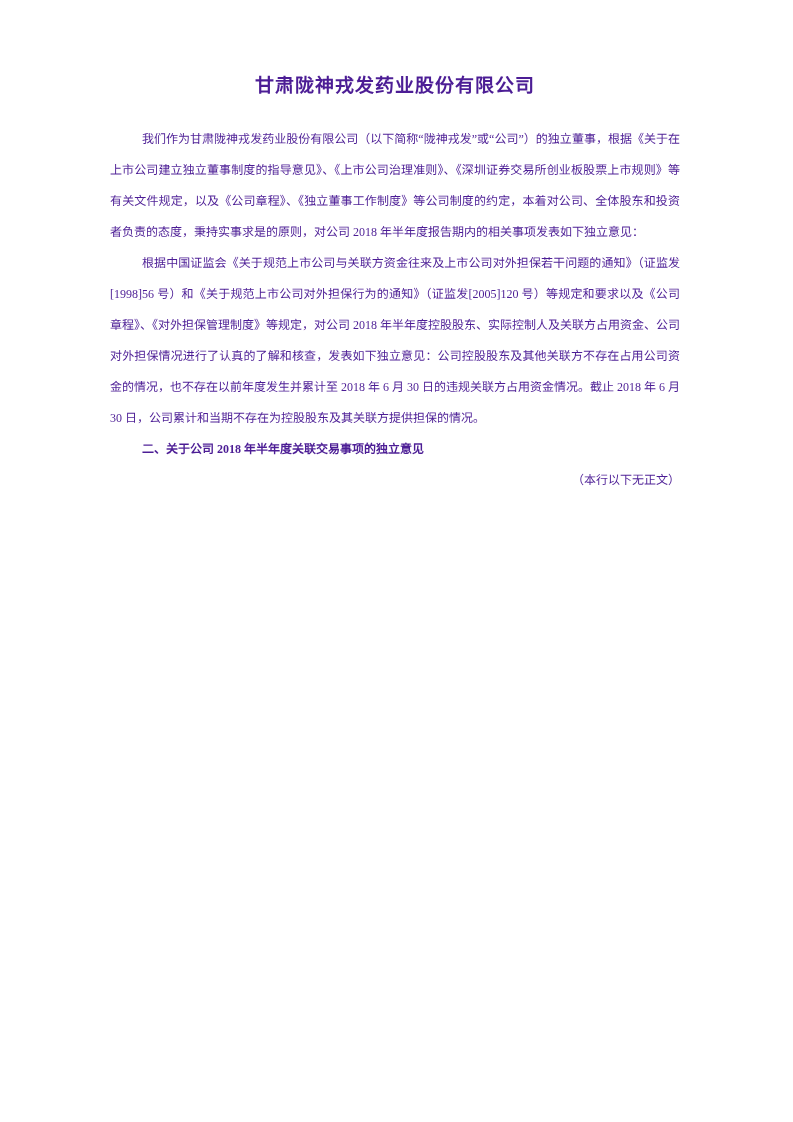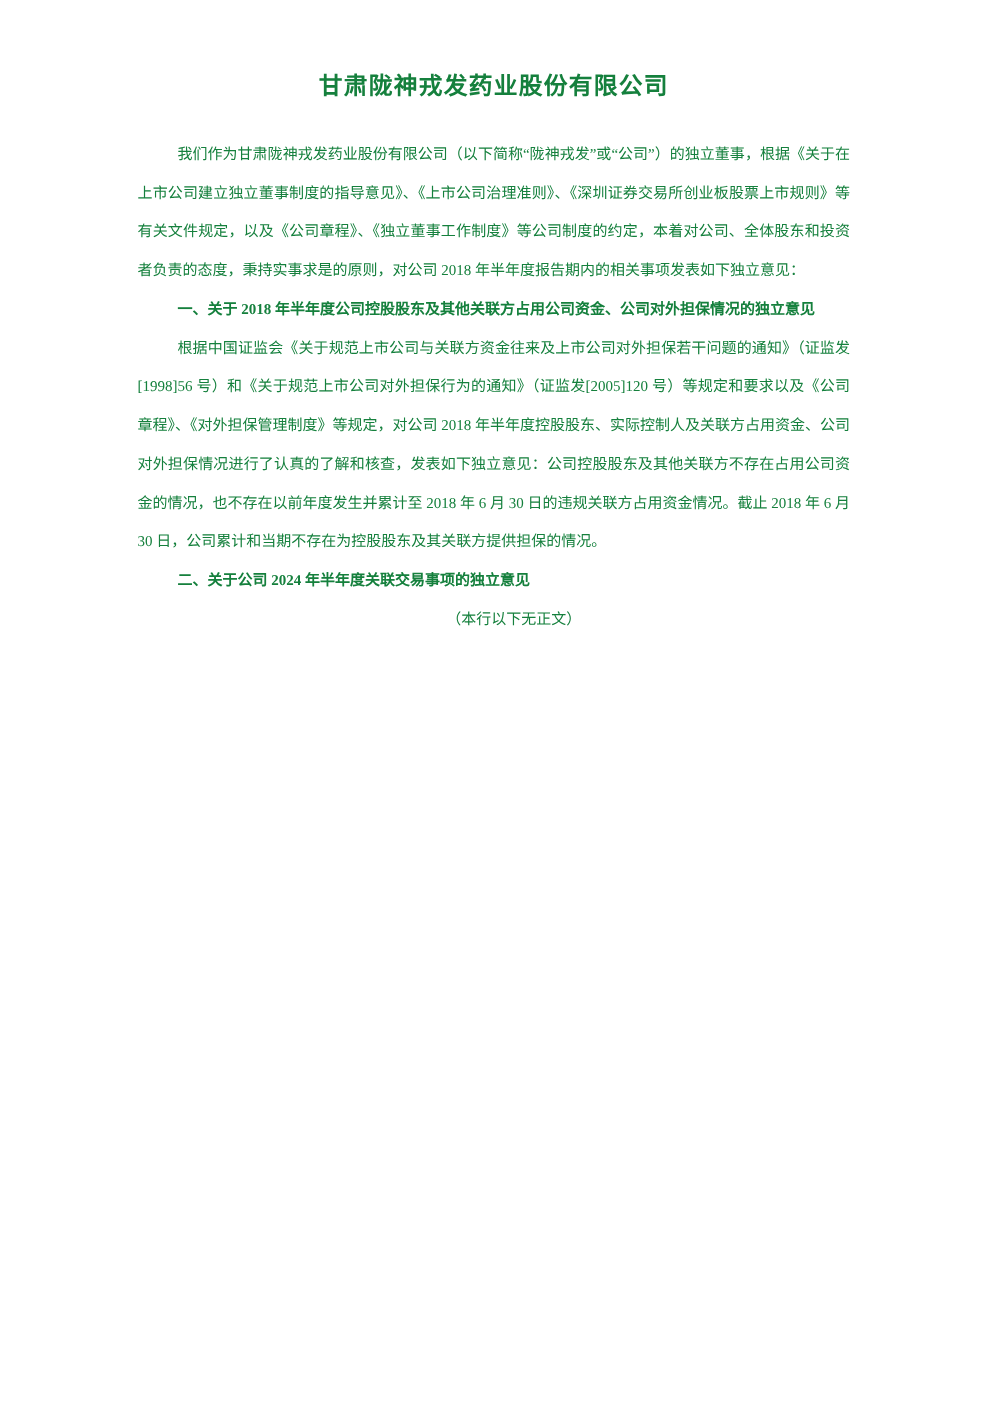--- a/index.html
+++ b/index.html
@@ -6,23 +6,23 @@
     margin: 0;
     padding: 0;
     background: #ffffff;
   }
   .page {
     position: relative;
     width: 793px;
     height: 1122px;
     margin: 0 auto;
     background: #ffffff;
-    color: #15803d;
+    color: #4c1d95;
     box-sizing: border-box;
-    padding: 47px 113px 60px 110px;
+    padding: 63px 113px 60px 110px;
     overflow: hidden;
     font-family: "Liberation Serif", "DejaVu Serif", serif;
   }
   .titles {
     text-align: center;
     margin-bottom: 16px;
   }
   .title-line {
     font-size: 19px;
     font-weight: bold;
@@ -36,31 +36,30 @@
     line-height: 31px;
     text-align: justify;
     text-justify: inter-ideograph;
     text-indent: 32px;
     word-break: break-all;
   }
   .doc-body p.heading {
     font-weight: bold;
   }
   .doc-body p.closing {
-    text-align: center;
+    text-align: right;
   }
 </style>
 </head>
 <body>
 
 <div class="page">
   <div class="titles">
     <div class="title-line">甘肃陇神戎发药业股份有限公司</div>
   </div>
 
   <div class="doc-body">
     <p>我们作为甘肃陇神戎发药业股份有限公司（以下简称“陇神戎发”或“公司”）的独立董事，根据《关于在上市公司建立独立董事制度的指导意见》、《上市公司治理准则》、《深圳证券交易所创业板股票上市规则》等有关文件规定，以及《公司章程》、《独立董事工作制度》等公司制度的约定，本着对公司、全体股东和投资者负责的态度，秉持实事求是的原则，对公司 2018 年半年度报告期内的相关事项发表如下独立意见：</p>
-    <p class="heading">一、关于 2018 年半年度公司控股股东及其他关联方占用公司资金、公司对外担保情况的独立意见</p>
     <p>根据中国证监会《关于规范上市公司与关联方资金往来及上市公司对外担保若干问题的通知》（证监发[1998]56 号）和《关于规范上市公司对外担保行为的通知》（证监发[2005]120 号）等规定和要求以及《公司章程》、《对外担保管理制度》等规定，对公司 2018 年半年度控股股东、实际控制人及关联方占用资金、公司对外担保情况进行了认真的了解和核查，发表如下独立意见：公司控股股东及其他关联方不存在占用公司资金的情况，也不存在以前年度发生并累计至 2018 年 6 月 30 日的违规关联方占用资金情况。截止 2018 年 6 月 30 日，公司累计和当期不存在为控股股东及其关联方提供担保的情况。</p>
-    <p class="heading">二、关于公司 2024 年半年度关联交易事项的独立意见</p>
+    <p class="heading">二、关于公司 2018 年半年度关联交易事项的独立意见</p>
     <p class="closing">（本行以下无正文）</p>
   </div>
 </div>
 
 </body></html>

